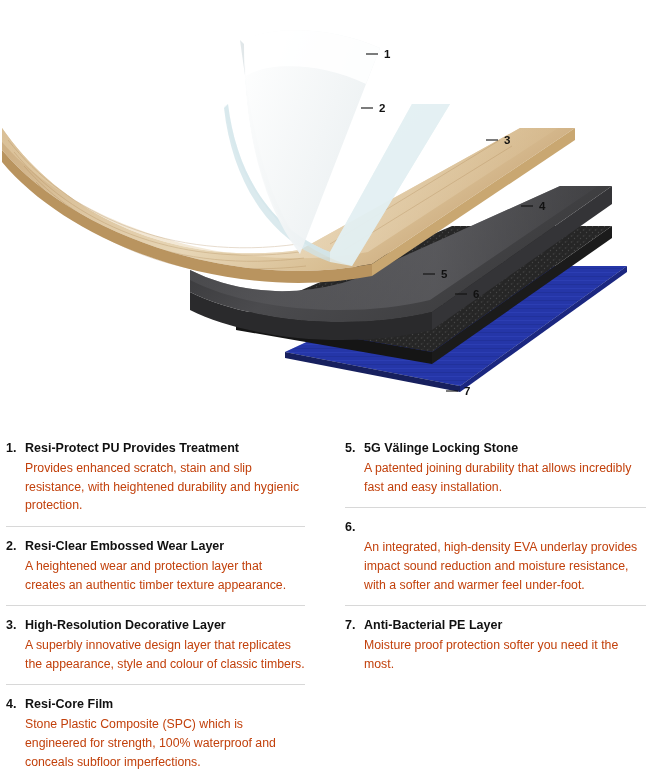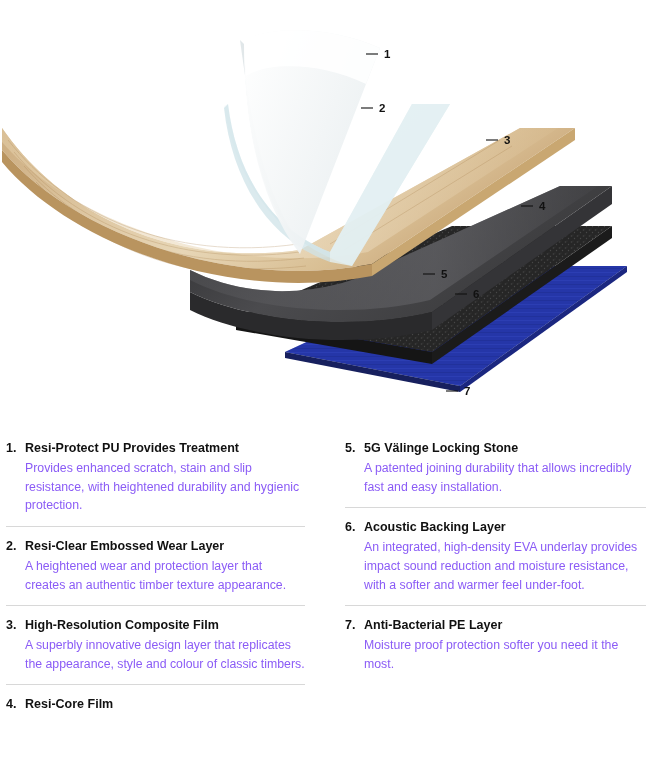--- a/index.html
+++ b/index.html
@@ -73,21 +73,21 @@
   }
   .feature-num {
     width: 19px;
     flex: 0 0 19px;
     font-weight: bold;
   }
   .feature-body {
     margin-left: 19px;
     font-size: 12.3px;
     line-height: 1.52;
-    color: #8b5cf6;
+    color: #c2410c;
   }
 </style>
 </head>
 <body>
 
 <div class="page">
 
   <div class="diagram">
     <svg width="654" height="420" viewBox="0 0 654 420" xmlns="http://www.w3.org/2000/svg">
       <defs>
@@ -230,48 +230,48 @@
         <div class="feature-head">
           <span class="feature-num">2.</span>
           <span>Resi-Clear Embossed Wear Layer</span>
         </div>
         <div class="feature-body">A heightened wear and protection layer that creates an authentic timber texture appearance.</div>
       </div>
 
       <div class="feature">
         <div class="feature-head">
           <span class="feature-num">3.</span>
-          <span>High-Resolution Composite Film</span>
+          <span>High-Resolution Decorative Layer</span>
         </div>
         <div class="feature-body">A superbly innovative design layer that replicates the appearance, style and colour of classic timbers.</div>
       </div>
 
       <div class="feature last">
         <div class="feature-head">
           <span class="feature-num">4.</span>
           <span>Resi-Core Film</span>
         </div>
+        <div class="feature-body">Stone Plastic Composite (SPC) which is engineered for strength, 100% waterproof and conceals subfloor imperfections.</div>
       </div>
 
     </div>
 
     <div class="col col-right">
 
       <div class="feature">
         <div class="feature-head">
           <span class="feature-num">5.</span>
           <span>5G Välinge Locking Stone</span>
         </div>
         <div class="feature-body">A patented joining durability that allows incredibly fast and easy installation.</div>
       </div>
 
       <div class="feature">
         <div class="feature-head">
           <span class="feature-num">6.</span>
-          <span>Acoustic Backing Layer</span>
         </div>
         <div class="feature-body">An integrated, high-density EVA underlay provides impact sound reduction and moisture resistance, with a softer and warmer feel under-foot.</div>
       </div>
 
       <div class="feature last">
         <div class="feature-head">
           <span class="feature-num">7.</span>
           <span>Anti-Bacterial PE Layer</span>
         </div>
         <div class="feature-body">Moisture proof protection softer you need it the most.</div>

